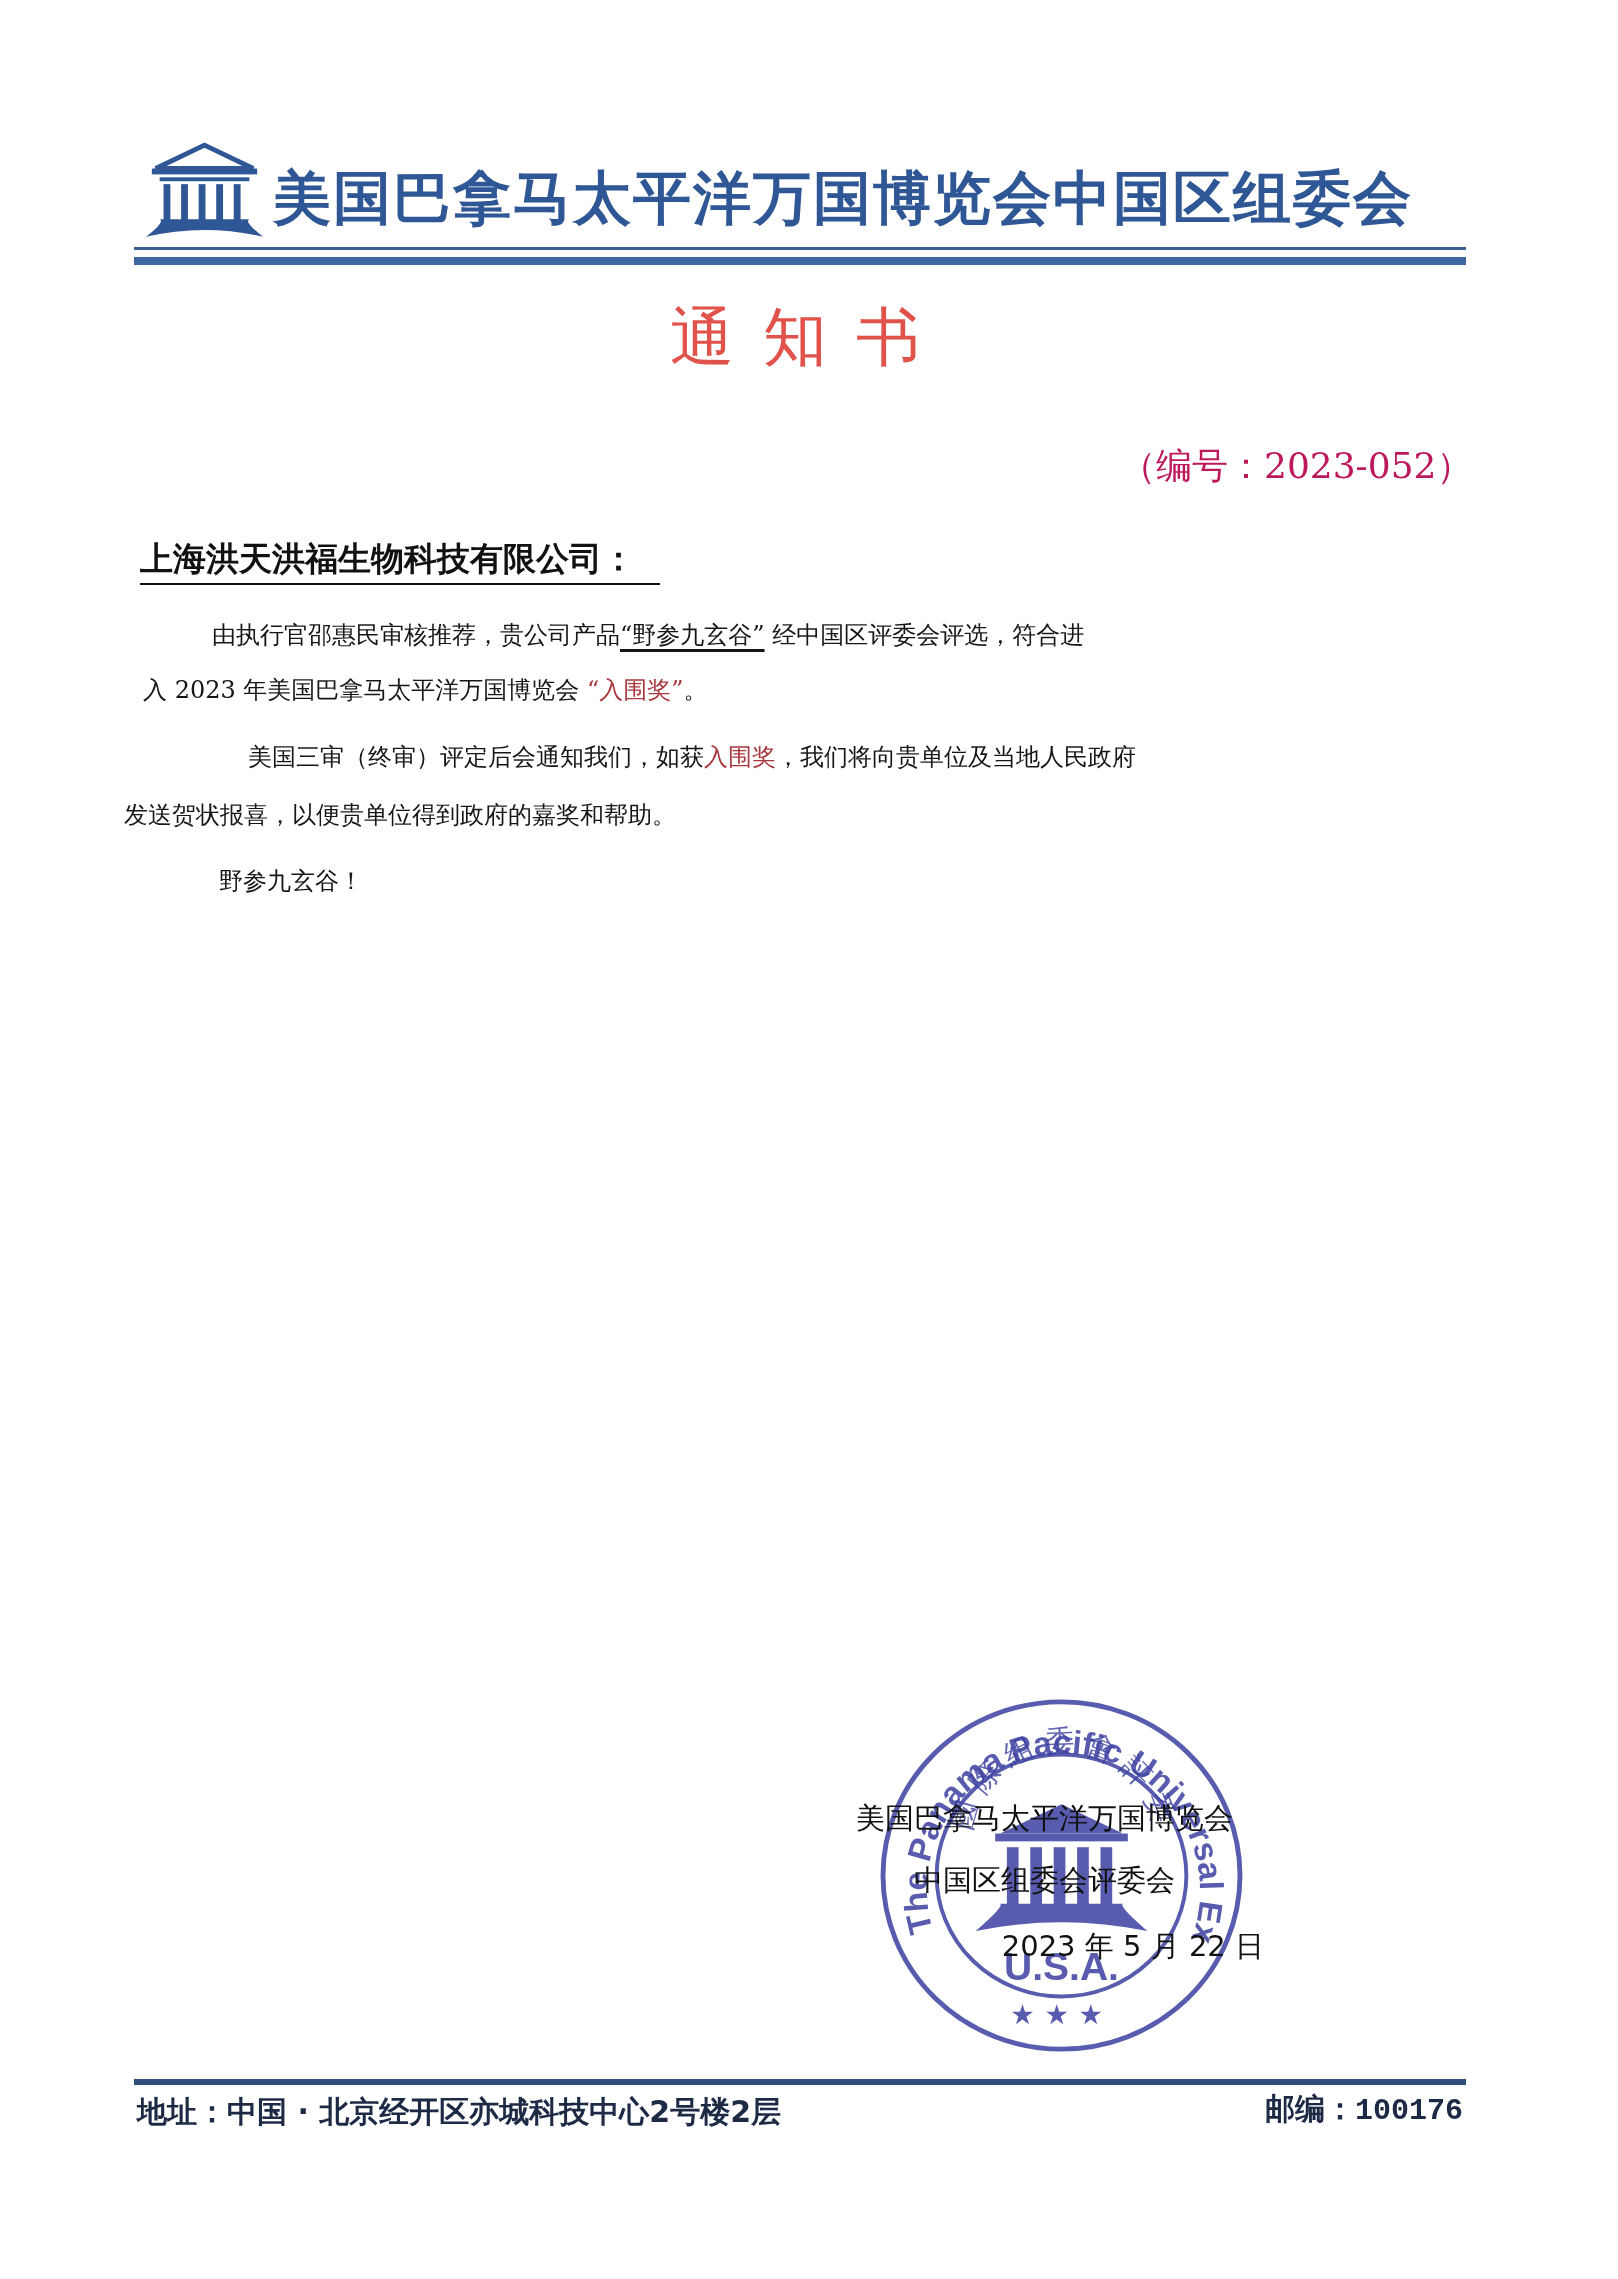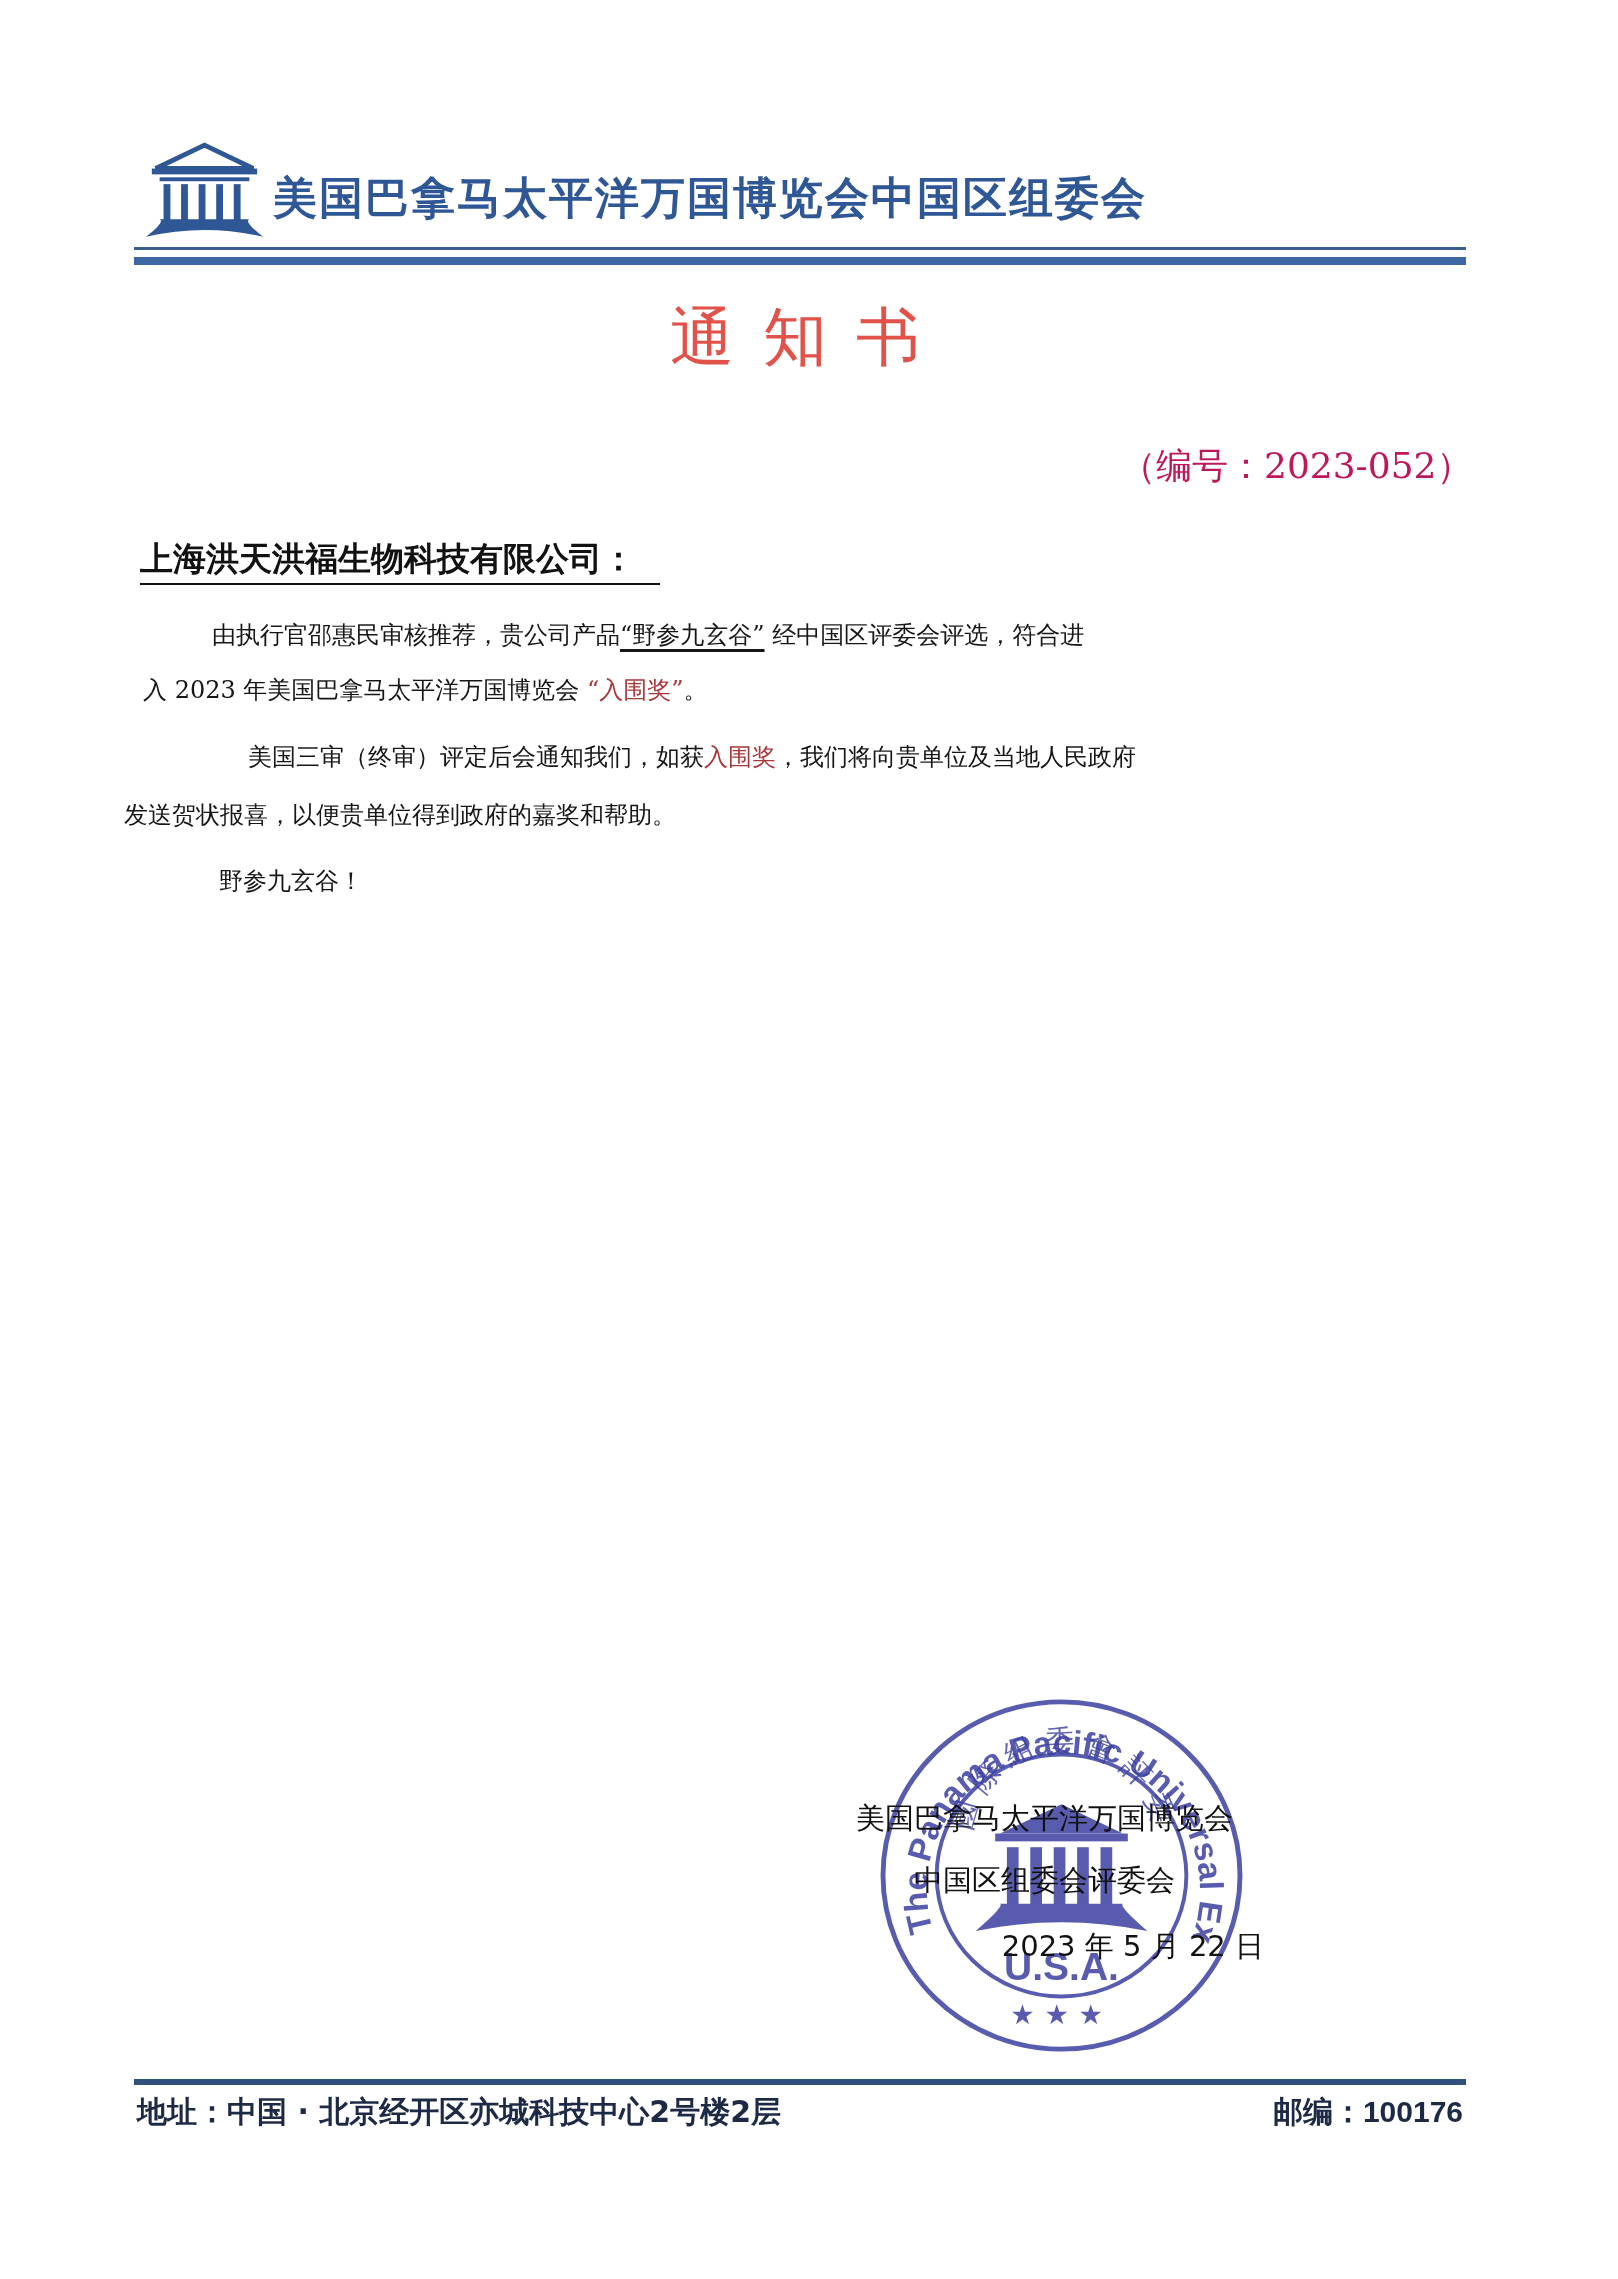--- a/index.html
+++ b/index.html
@@ -1,40 +1,40 @@
 <!DOCTYPE html>
 <html><head>
   <meta charset="utf-8">
   <style>
     html, body { margin: 0; padding: 0; background: #ffffff; }
     body { width: 1619px; height: 2279px; position: relative; overflow: hidden; font-family: "DejaVu Serif", "Liberation Serif", serif; color: #111; }
     .abs { position: absolute; }
 
     
     .lh-logo { left: 146px; top: 141px; width: 117px; height: 98px; }
-    .lh-title { left: 273px; top: 154px; font-family: "DejaVu Sans", "Liberation Sans", sans-serif; font-size: 44px; font-weight: bold; color: #2f5796; letter-spacing: 2px; white-space: nowrap; line-height: 88px; }
+    .lh-title { left: 273px; top: 154px; font-family: "DejaVu Sans", "Liberation Sans", sans-serif; font-size: 58px; font-weight: bold; color: #2f5796; letter-spacing: 2px; white-space: nowrap; line-height: 88px; }
     .lh-rule-thin { left: 134px; top: 247px; width: 1332px; height: 2.9px; background: #3a5f8f; }
     .lh-rule-thick { left: 134px; top: 257px; width: 1332px; height: 7.8px; background: #3d66a3; }
 
     .notice-title { left: 0; width: 1619px; top: 293px; text-align: center; font-size: 64px; color: #e0524a; letter-spacing: 29px; line-height: 88px; font-family: "DejaVu Serif", serif; }
     .notice-no { left: 1120px; top: 441px; font-size: 36px; color: #be185d; white-space: nowrap; line-height: 49px; }
 
     .recipient { left: 140px; top: 534px; font-family: "DejaVu Sans", "Liberation Sans", sans-serif; font-size: 33px; font-weight: bold; color: #111; white-space: nowrap; line-height: 49px; border-bottom: 2.9px solid #111; padding-right: 25px; }
 
     .body-line { font-size: 24px; line-height: 43px; white-space: nowrap; color: #161616; }
     .red { color: #a8383c; }
     .ul { text-decoration: underline; text-decoration-thickness: 2.9px; text-underline-offset: 5.9px; }
 
     .stamp { left: 878px; top: 1697px; width: 367px; height: 357px; }
 
     .sig { left: 825px; width: 439px; text-align: center; font-size: 29px; line-height: 41px; color: #111; white-space: nowrap; font-family: "DejaVu Sans", "Liberation Sans", sans-serif; }
 
     .ft-rule { left: 134px; top: 2079px; width: 1332px; height: 5.9px; background: #2f4f7d; }
     .ft-addr { left: 137px; top: 2090px; font-family: "DejaVu Sans", "Liberation Sans", sans-serif; font-size: 30px; font-weight: bold; color: #1d2a45; white-space: nowrap; line-height: 43px; }
-    .ft-zip { right: 156px; top: 2090px; font-family: Liberation Sans, sans-serif; font-size: 30px; font-weight: bold; color: #1d2a45; white-space: nowrap; line-height: 43px; }
+    .ft-zip { right: 156px; top: 2090px; font-family: Liberation Mono, monospace; font-size: 30px; font-weight: bold; color: #1d2a45; white-space: nowrap; line-height: 43px; }
   </style>
 </head>
 <body>
 
 <div class="abs lh-logo">
   <svg width="117" height="98" viewBox="0 0 120 100">
     <polygon points="60,4 10,28 110,28" fill="none" stroke="#2f5796" stroke-width="5"></polygon>
     <rect x="6" y="28" width="108" height="6" fill="#2f5796"></rect>
     <rect x="14" y="37" width="92" height="4" fill="#2f5796"></rect>
     <rect x="18" y="44" width="7" height="40" fill="#2f5796"></rect>

